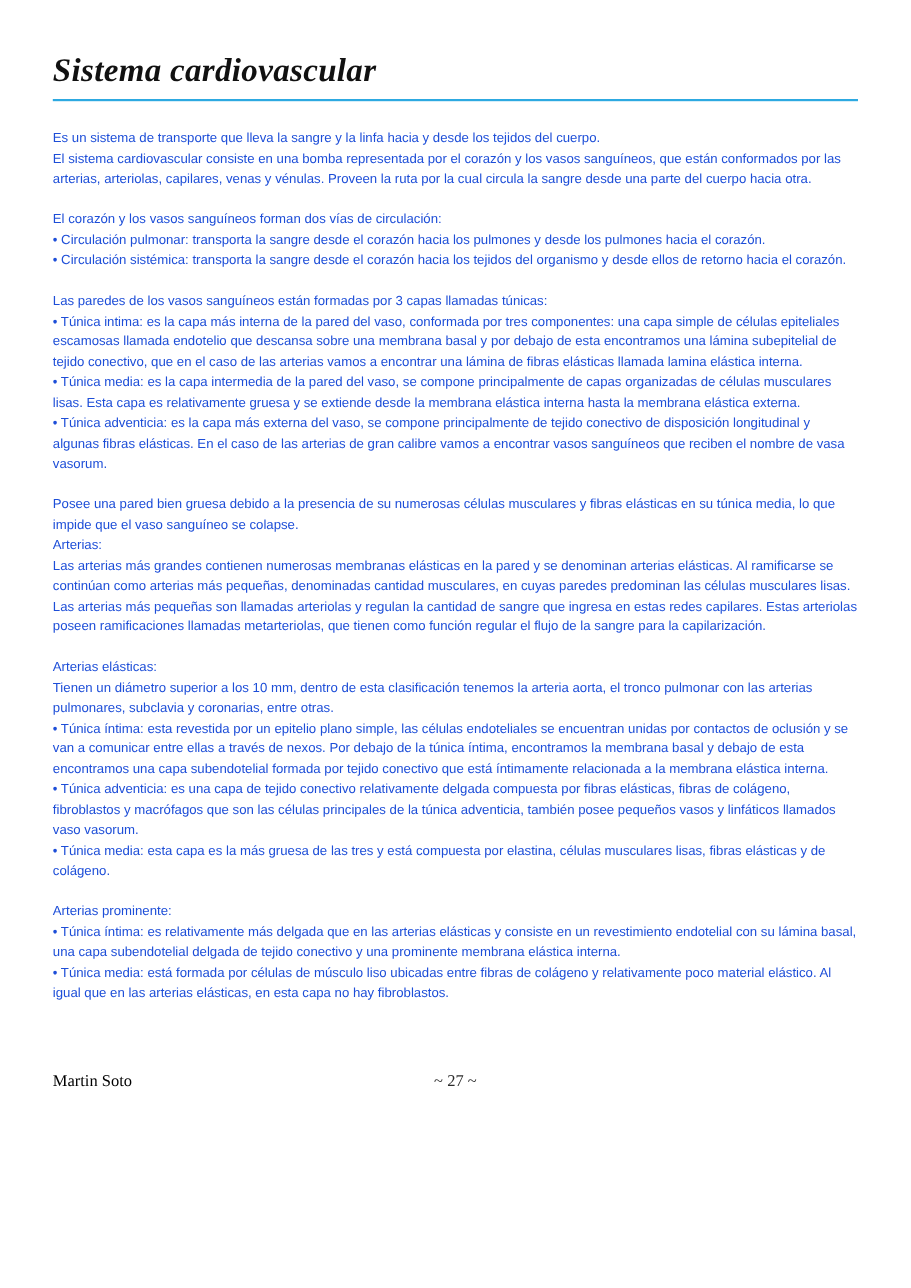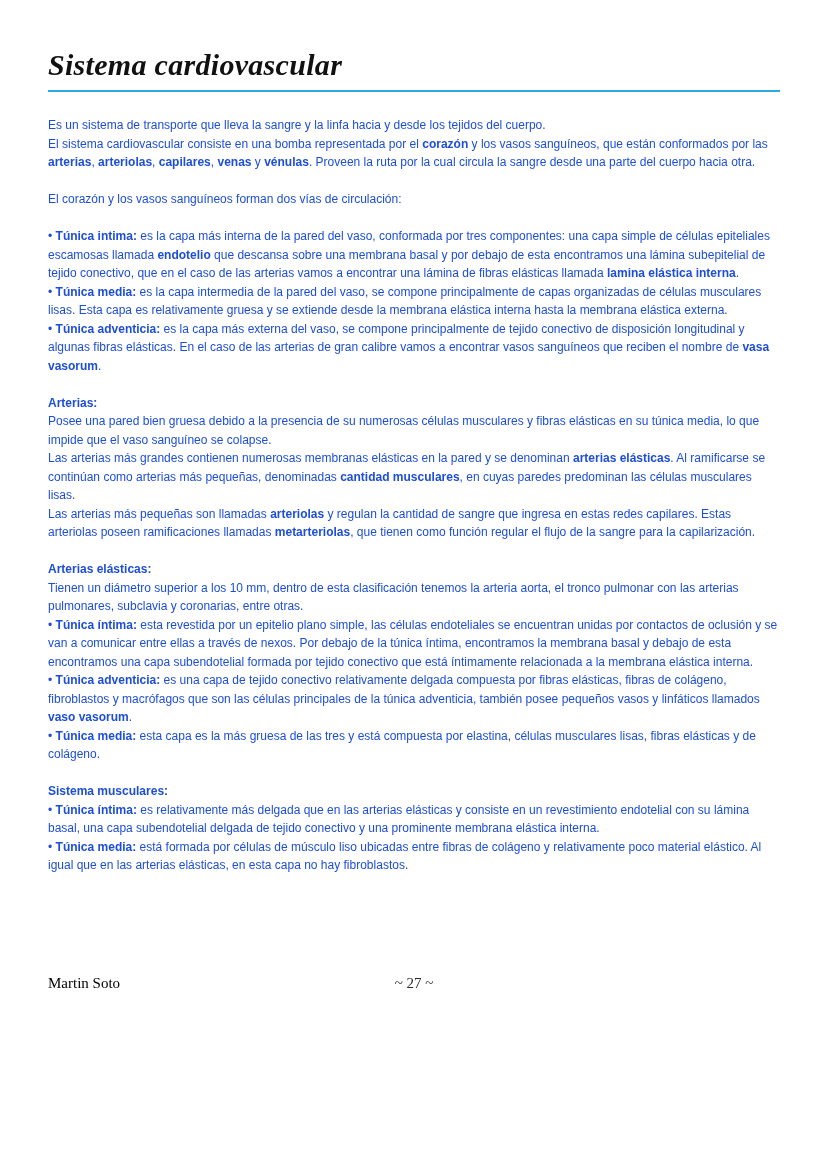--- a/index.html
+++ b/index.html
@@ -43,21 +43,21 @@
   }
 
   .tline {
     margin: 0;
     font-size: 12px;
     line-height: 18.5px;
     text-align: left;
     color: #1d4ed8;
   }
 
-  .tline b { font-weight: 700; }
+  .tline b { font-weight: 400; }
 
   .footer {
     position: absolute;
     left: 48px;
     right: 48px;
     bottom: 30px;
     height: 19px;
   }
 
   .footer-author {
@@ -89,41 +89,44 @@
 
   <div class="rule" style="background-color: rgb(45, 169, 225);"></div>
 
   <div class="doc-body">
       <div class="block">
         <p class="tline"><span>Es un sistema de transporte que lleva la sangre y la linfa hacia y desde los tejidos del cuerpo.</span></p>
         <p class="tline"><span>El sistema cardiovascular consiste en una bomba representada por el </span><b>corazón</b><span> y los vasos sanguíneos, que están conformados por las </span><b>arterias</b><span>, </span><b>arteriolas</b><span>, </span><b>capilares</b><span>, </span><b>venas</b><span> y </span><b>vénulas</b><span>. Proveen la ruta por la cual circula la sangre desde una parte del cuerpo hacia otra.</span></p>
       </div>
       <div class="block">
         <p class="tline"><span>El corazón y los vasos sanguíneos forman dos vías de circulación:</span></p>
+        <p class="tline"><span>• </span><b>Circulación pulmonar:</b><span> transporta la sangre desde el corazón hacia los pulmones y desde los pulmones hacia el corazón.</span></p>
+        <p class="tline"><span>• </span><b>Circulación sistémica:</b><span> transporta la sangre desde el corazón hacia los tejidos del organismo y desde ellos de retorno hacia el corazón.</span></p>
       </div>
       <div class="block">
+        <p class="tline"><span>Las paredes de los vasos sanguíneos están formadas por 3 capas llamadas </span><b>túnicas</b><span>:</span></p>
         <p class="tline"><span>• </span><b>Túnica intima:</b><span> es la capa más interna de la pared del vaso, conformada por tres componentes: una capa simple de células epiteliales escamosas llamada </span><b>endotelio</b><span> que descansa sobre una membrana basal y por debajo de esta encontramos una lámina subepitelial de tejido conectivo, que en el caso de las arterias vamos a encontrar una lámina de fibras elásticas llamada </span><b>lamina elástica interna</b><span>.</span></p>
         <p class="tline"><span>• </span><b>Túnica media:</b><span> es la capa intermedia de la pared del vaso, se compone principalmente de capas organizadas de células musculares lisas. Esta capa es relativamente gruesa y se extiende desde la membrana elástica interna hasta la membrana elástica externa.</span></p>
         <p class="tline"><span>• </span><b>Túnica adventicia:</b><span> es la capa más externa del vaso, se compone principalmente de tejido conectivo de disposición longitudinal y algunas fibras elásticas. En el caso de las arterias de gran calibre vamos a encontrar vasos sanguíneos que reciben el nombre de </span><b>vasa vasorum</b><span>.</span></p>
       </div>
       <div class="block">
+        <p class="tline"><span>Posee una pared bien gruesa debido a la presencia de su numerosas células musculares y fibras elásticas en su túnica media, lo que impide que el vaso sanguíneo se colapse.</span></p>
         <p class="tline"><b>Arterias:</b></p>
-        <p class="tline"><span>Posee una pared bien gruesa debido a la presencia de su numerosas células musculares y fibras elásticas en su túnica media, lo que impide que el vaso sanguíneo se colapse.</span></p>
         <p class="tline"><span>Las arterias más grandes contienen numerosas membranas elásticas en la pared y se denominan </span><b>arterias elásticas</b><span>. Al ramificarse se continúan como arterias más pequeñas, denominadas </span><b>cantidad musculares</b><span>, en cuyas paredes predominan las células musculares lisas.</span></p>
         <p class="tline"><span>Las arterias más pequeñas son llamadas </span><b>arteriolas</b><span> y regulan la cantidad de sangre que ingresa en estas redes capilares. Estas arteriolas poseen ramificaciones llamadas </span><b>metarteriolas</b><span>, que tienen como función regular el flujo de la sangre para la capilarización.</span></p>
       </div>
       <div class="block">
         <p class="tline"><b>Arterias elásticas:</b></p>
         <p class="tline"><span>Tienen un diámetro superior a los 10 mm, dentro de esta clasificación tenemos la arteria aorta, el tronco pulmonar con las arterias pulmonares, subclavia y coronarias, entre otras.</span></p>
         <p class="tline"><span>• </span><b>Túnica íntima:</b><span> esta revestida por un epitelio plano simple, las células endoteliales se encuentran unidas por contactos de oclusión y se van a comunicar entre ellas a través de nexos. Por debajo de la túnica íntima, encontramos la membrana basal y debajo de esta encontramos una capa subendotelial formada por tejido conectivo que está íntimamente relacionada a la membrana elástica interna.</span></p>
         <p class="tline"><span>• </span><b>Túnica adventicia:</b><span> es una capa de tejido conectivo relativamente delgada compuesta por fibras elásticas, fibras de colágeno, fibroblastos y macrófagos que son las células principales de la túnica adventicia, también posee pequeños vasos y linfáticos llamados </span><b>vaso vasorum</b><span>.</span></p>
         <p class="tline"><span>• </span><b>Túnica media:</b><span> esta capa es la más gruesa de las tres y está compuesta por elastina, células musculares lisas, fibras elásticas y de colágeno.</span></p>
       </div>
       <div class="block">
-        <p class="tline"><b>Sistema musculares:</b></p>
+        <p class="tline"><b>Arterias prominente:</b></p>
         <p class="tline"><span>• </span><b>Túnica íntima:</b><span> es relativamente más delgada que en las arterias elásticas y consiste en un revestimiento endotelial con su lámina basal, una capa subendotelial delgada de tejido conectivo y una prominente membrana elástica interna.</span></p>
         <p class="tline"><span>• </span><b>Túnica media:</b><span> está formada por células de músculo liso ubicadas entre fibras de colágeno y relativamente poco material elástico. Al igual que en las arterias elásticas, en esta capa no hay fibroblastos.</span></p>
       </div>
     </div>
 
   <div class="footer">
     <span class="footer-author">Martin Soto</span>
     <span class="footer-page">~ 27 ~</span>
   </div>
 

